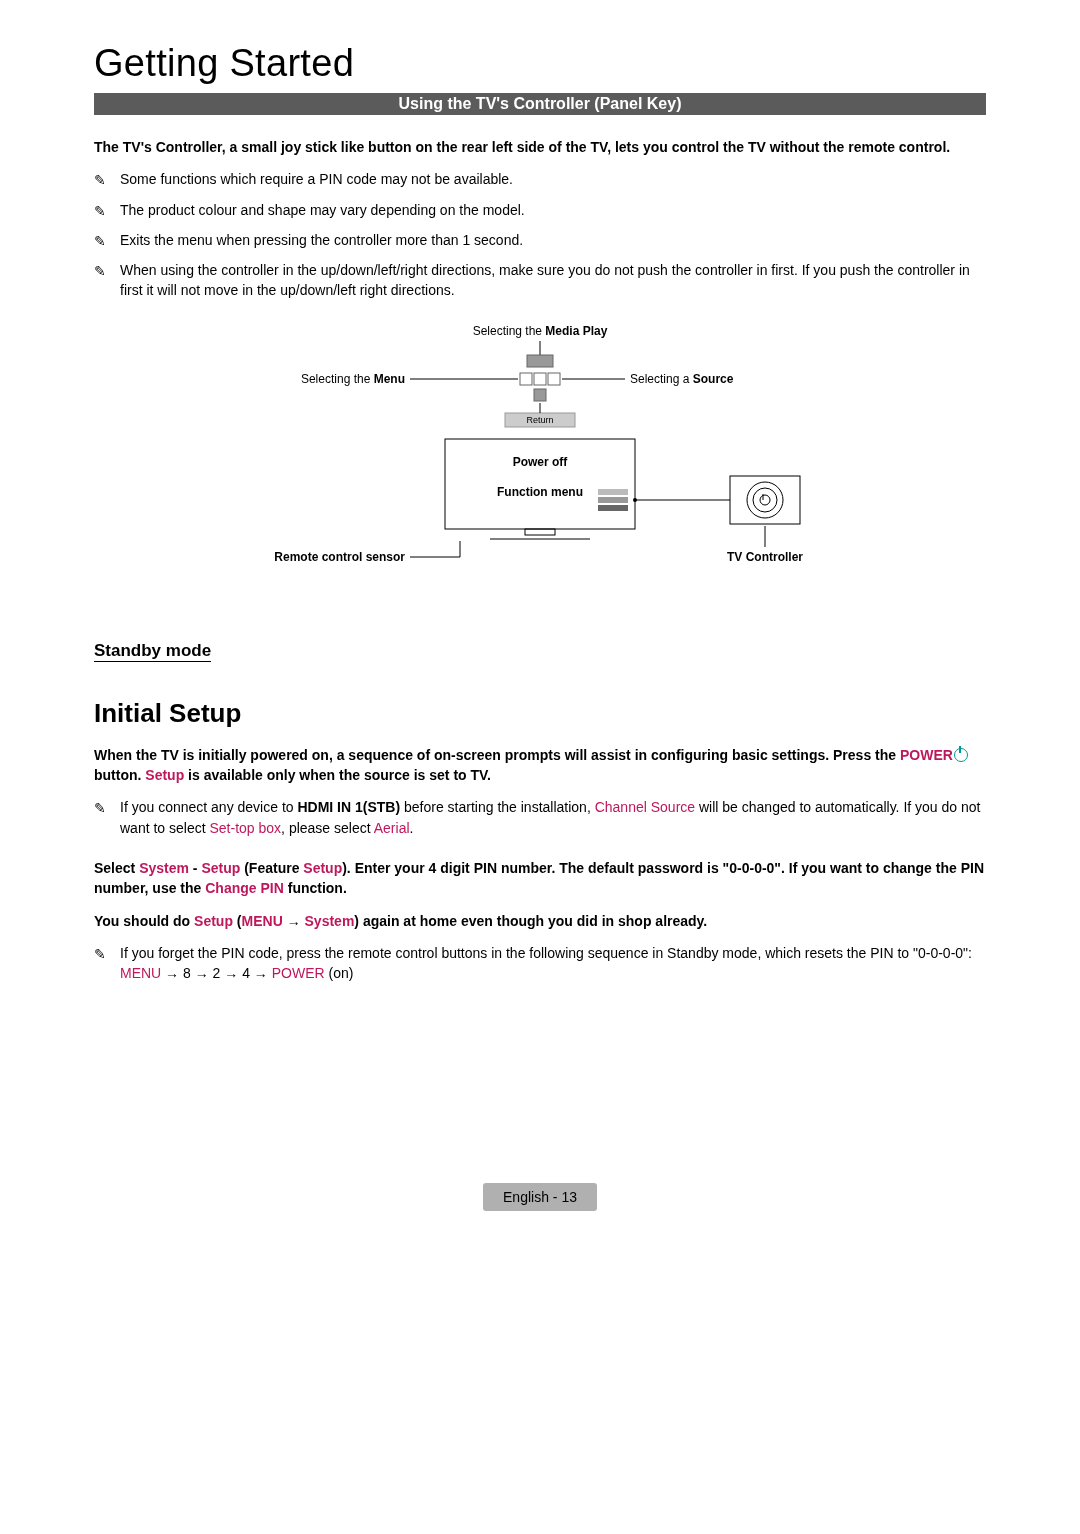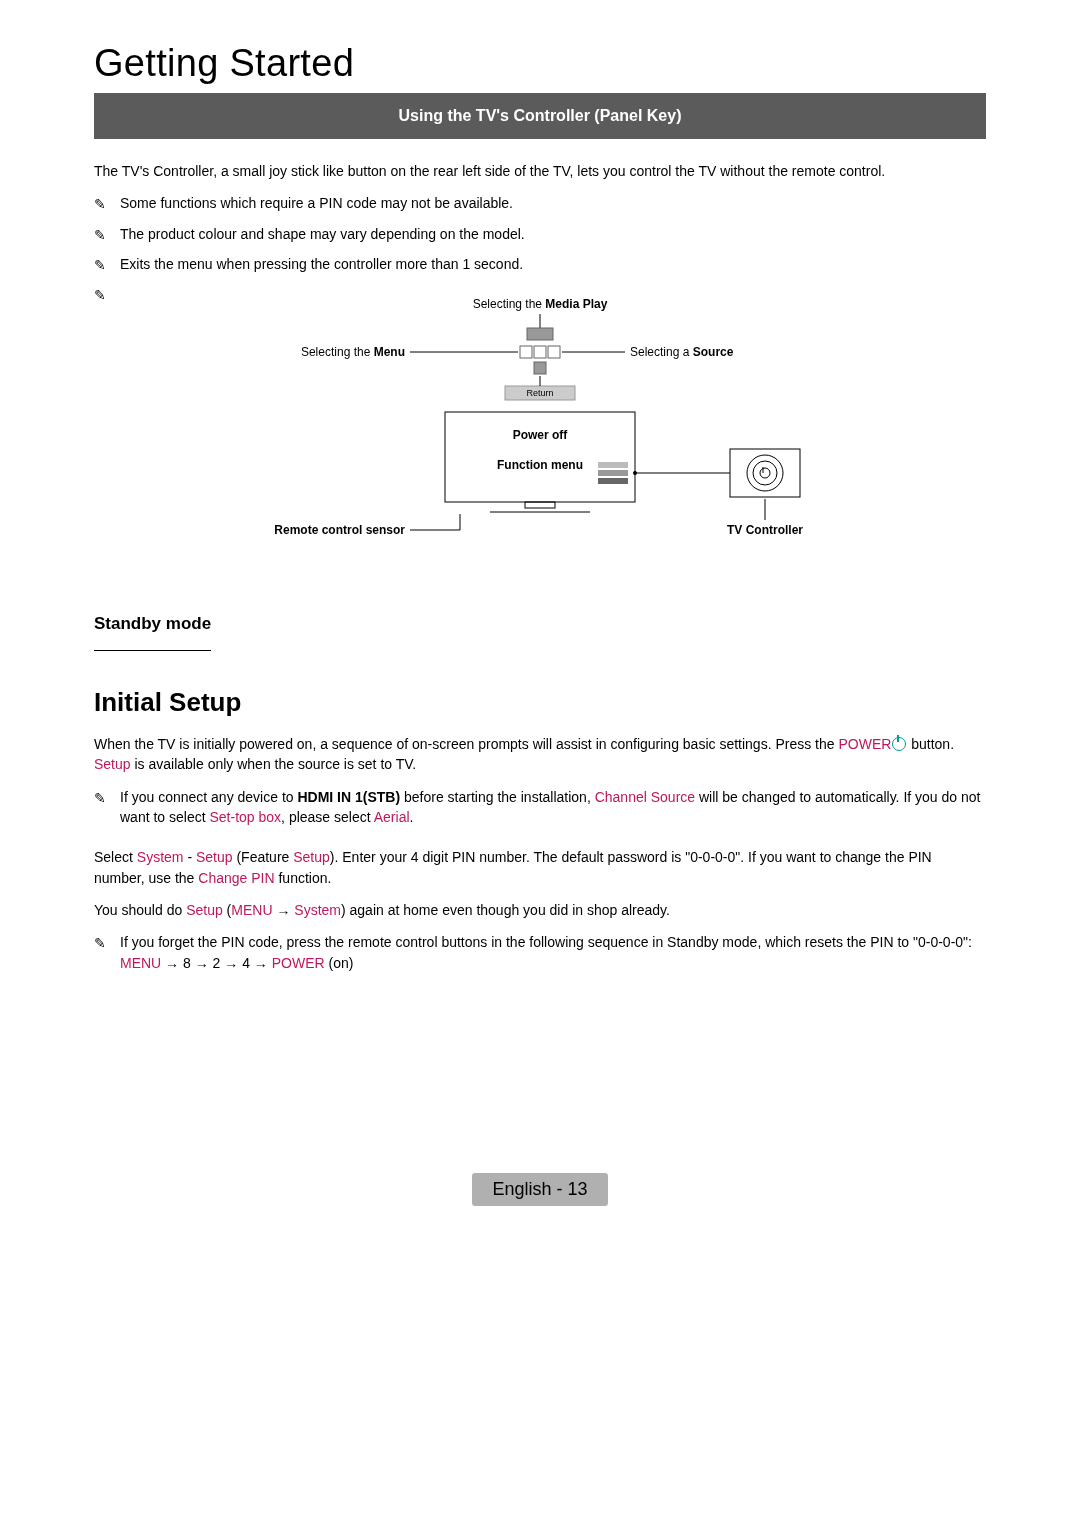--- a/index.html
+++ b/index.html
@@ -20,27 +20,28 @@
     font-size: 38px;
     font-weight: 300;
     margin: 0 0 8px 0;
     letter-spacing: 0.3px;
   }
   .banner {
     background: #5b5b5b;
     color: #fff;
     font-weight: bold;
     text-align: center;
-    padding: 14px 0;
+    padding: 2px 0;
     font-size: 16px;
     margin-bottom: 22px;
   }
   p.body {
     margin: 0 0 12px 0;
     line-height: 1.45;
+    font-weight: bold;
   }
   .note-list {
     list-style: none;
     padding: 0;
     margin: 10px 0 20px 0;
   }
   .note-list li {
     padding-left: 26px;
     position: relative;
     margin-bottom: 10px;
@@ -54,21 +55,21 @@
   }
   .diagram {
     margin: 10px auto 30px auto;
     display: block;
   }
   h3.underline {
     font-size: 17px;
     font-weight: bold;
     border-bottom: 1px solid #000;
     display: inline-block;
-    padding-bottom: 16px;
+    padding-bottom: 0;
     margin: 30px 0 6px 0;
   }
   h2.section {
     font-size: 26px;
     font-weight: bold;
     margin: 30px 0 16px 0;
   }
   h3.sub {
     font-size: 17px;
     font-weight: bold;
@@ -79,21 +80,21 @@
   .footer {
     margin-top: 200px;
     text-align: center;
   }
   .footer-pill {
     display: inline-block;
     background: #b0b0b0;
     color: #000;
     padding: 6px 20px;
     border-radius: 3px;
-    font-size: 18px;
+    font-size: 14px;
   }
   .power-icon {
     display:inline-block;
     width:12px; height:12px;
     border:1.8px solid #009999;
     border-radius:50%;
     position:relative;
     vertical-align:-2px;
     margin:0 1px;
   }
@@ -113,21 +114,21 @@
   <h1 class="chapter">Getting Started</h1>
 
   <div class="banner">Using the TV's Controller (Panel Key)</div>
 
   <p class="body">The TV's Controller, a small joy stick like button on the rear left side of the TV, lets you control the TV without the remote control.</p>
 
   <ul class="note-list">
     <li><span class="note-icon">✎</span><span>Some functions which require a PIN code may not be available.</span></li>
     <li><span class="note-icon">✎</span><span>The product colour and shape may vary depending on the model.</span></li>
     <li><span class="note-icon">✎</span><span>Exits the menu when pressing the controller more than 1 second.</span></li>
-    <li><span class="note-icon">✎</span></li>
+    <li><span class="note-icon">✎</span><span>When using the controller in the up/down/left/right directions, make sure you do not push the controller in first. If you push the controller in first it will not move in the up/down/left right directions.</span></li>
   </ul>
 
   
   <svg class="diagram" width="620" height="260" viewBox="0 0 620 260">
 
     <text x="310" y="14" text-anchor="middle" font-size="12"><tspan>Selecting the </tspan><tspan font-weight="bold">Media Play</tspan></text>
     <line x1="310" y1="20" x2="310" y2="34" stroke="#000"></line>
 
     <g>
       <rect x="297" y="34" width="26" height="12" fill="#999" stroke="#666"></rect>

